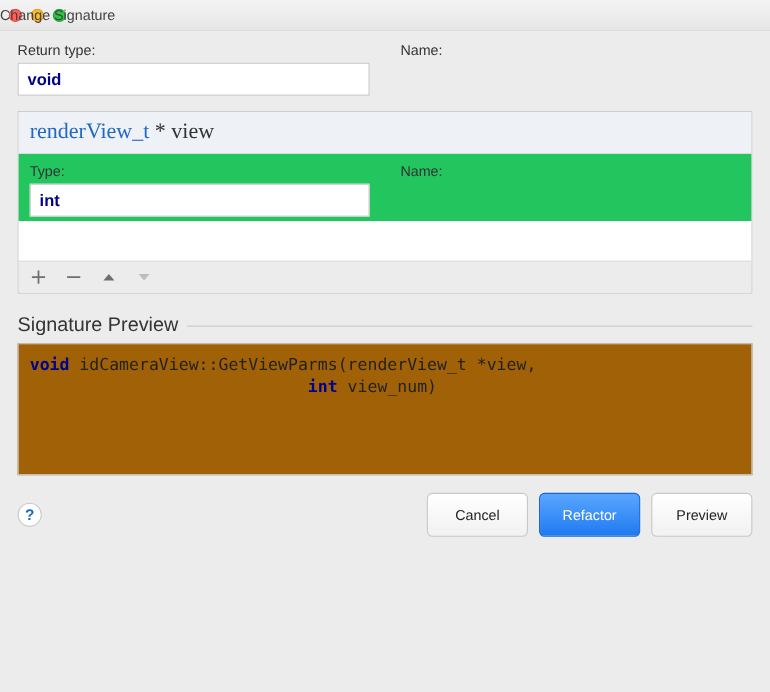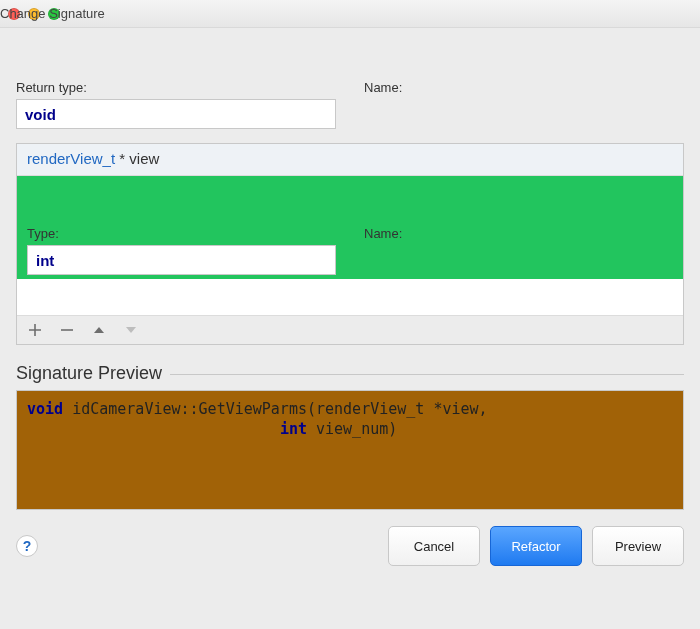--- a/index.html
+++ b/index.html
@@ -39,21 +39,20 @@
     font-size: 13px;
     color: #444;
     pointer-events: none;
   }
   .content {
     padding: 10px 16px 14px 16px;
   }
   .row {
     display: flex;
     gap: 28px;
-    margin-top: 42px;
   }
   .col { flex: 1; display: flex; flex-direction: column; }
   .field-label {
     font-size: 13px;
     color: #333;
     margin-bottom: 4px;
   }
   .text-input {
     height: 30px;
     border: 1px solid #c8c8c8;
@@ -74,22 +73,22 @@
   }
   .params-panel {
     margin-top: 14px;
     border: 1px solid #c8c8c8;
     background: #fff;
   }
   .params-header {
     background: #eef2f6;
     padding: 6px 10px 8px 10px;
     border-bottom: 1px solid #dcdcdc;
-    font-family: Liberation Sans, sans-serif;
-    font-size: 15px;
+    font-family: Liberation Serif, serif;
+    font-size: 20px;
     color: #2168c2;
   }
   .params-header .star { color: #333; }
   .params-header .ident { color: #333; }
   .params-editrow {
     padding: 8px 10px 4px 10px;
     background: #22c55e;
   }
   .params-body-white {
     height: 36px;

